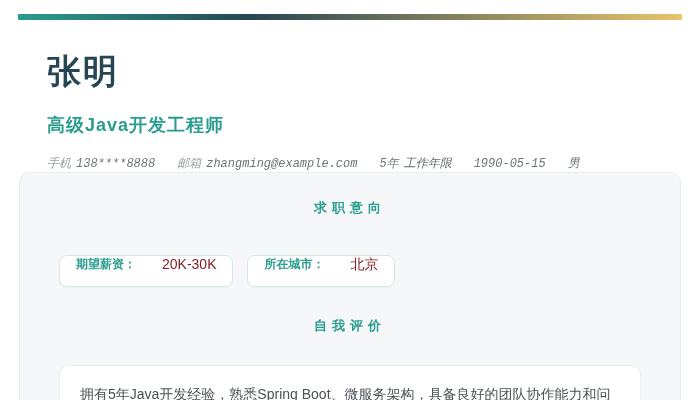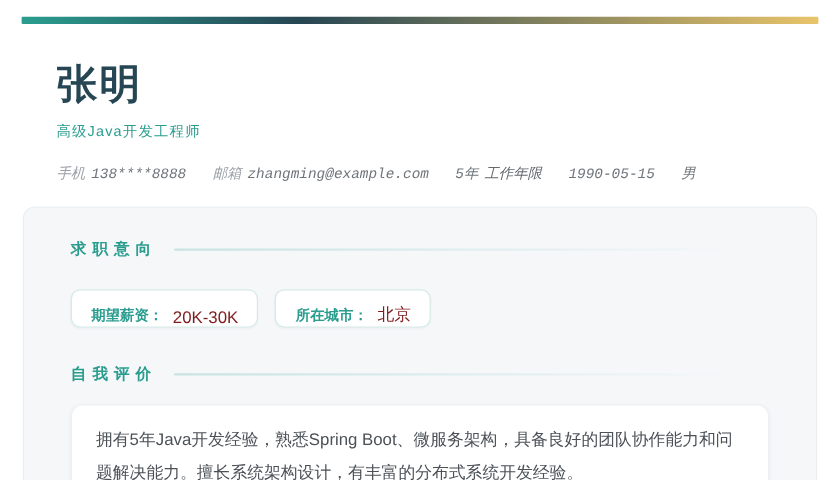--- a/index.html
+++ b/index.html
@@ -23,23 +23,23 @@
   
   .header { position: absolute; left: 47px; top: 52px; right: 40px; }
   .name {
     font-size: 34px;
     font-weight: 700;
     color: #264653;
     letter-spacing: 2px;
     line-height: 1.15;
   }
   .job-title {
-    margin-top: 10px;
-    font-size: 12px;
-    font-weight: 400;
+    margin-top: 22px;
+    font-size: 18px;
+    font-weight: 700;
     color: #2a9d8f;
     letter-spacing: 1px;
   }
   .contact-row {
     margin-top: 18px;
     display: flex;
     align-items: baseline;
     gap: 22px;
     font-size: 12px;
     font-style: italic;
@@ -58,20 +58,21 @@
     background: #f5f7f9;
     border: 1px solid #eaeef1;
     border-radius: 10px;
     padding: 26px 39px 0 39px;
   }
 
   .section-title-row {
     display: flex;
     align-items: center;
     gap: 14px;
+    flex-direction: column;
   }
   .section-title {
     font-size: 13px;
     font-weight: 700;
     color: #2a9d8f;
     letter-spacing: 5px;
     white-space: nowrap;
     flex-shrink: 0;
   }
   .section-rule {
@@ -82,22 +83,22 @@
     border-radius: 1px;
   }
 
   .pills-row {
     margin-top: 24px;
     display: flex;
     gap: 14px;
   }
   .pill {
     display: inline-flex;
-    align-items: flex-end;
-    gap: 8px;
+    align-items: flex-start;
+    gap: 26px;
     height: 32px;
     padding: 0 16px;
     background: #ffffff;
     border: 1px solid #d5eae5;
     border-radius: 8px;
     box-shadow: 0 1px 2px rgba(38,70,83,0.04);
   }
   .pill-label {
     font-size: 12px;
     font-weight: 700;

